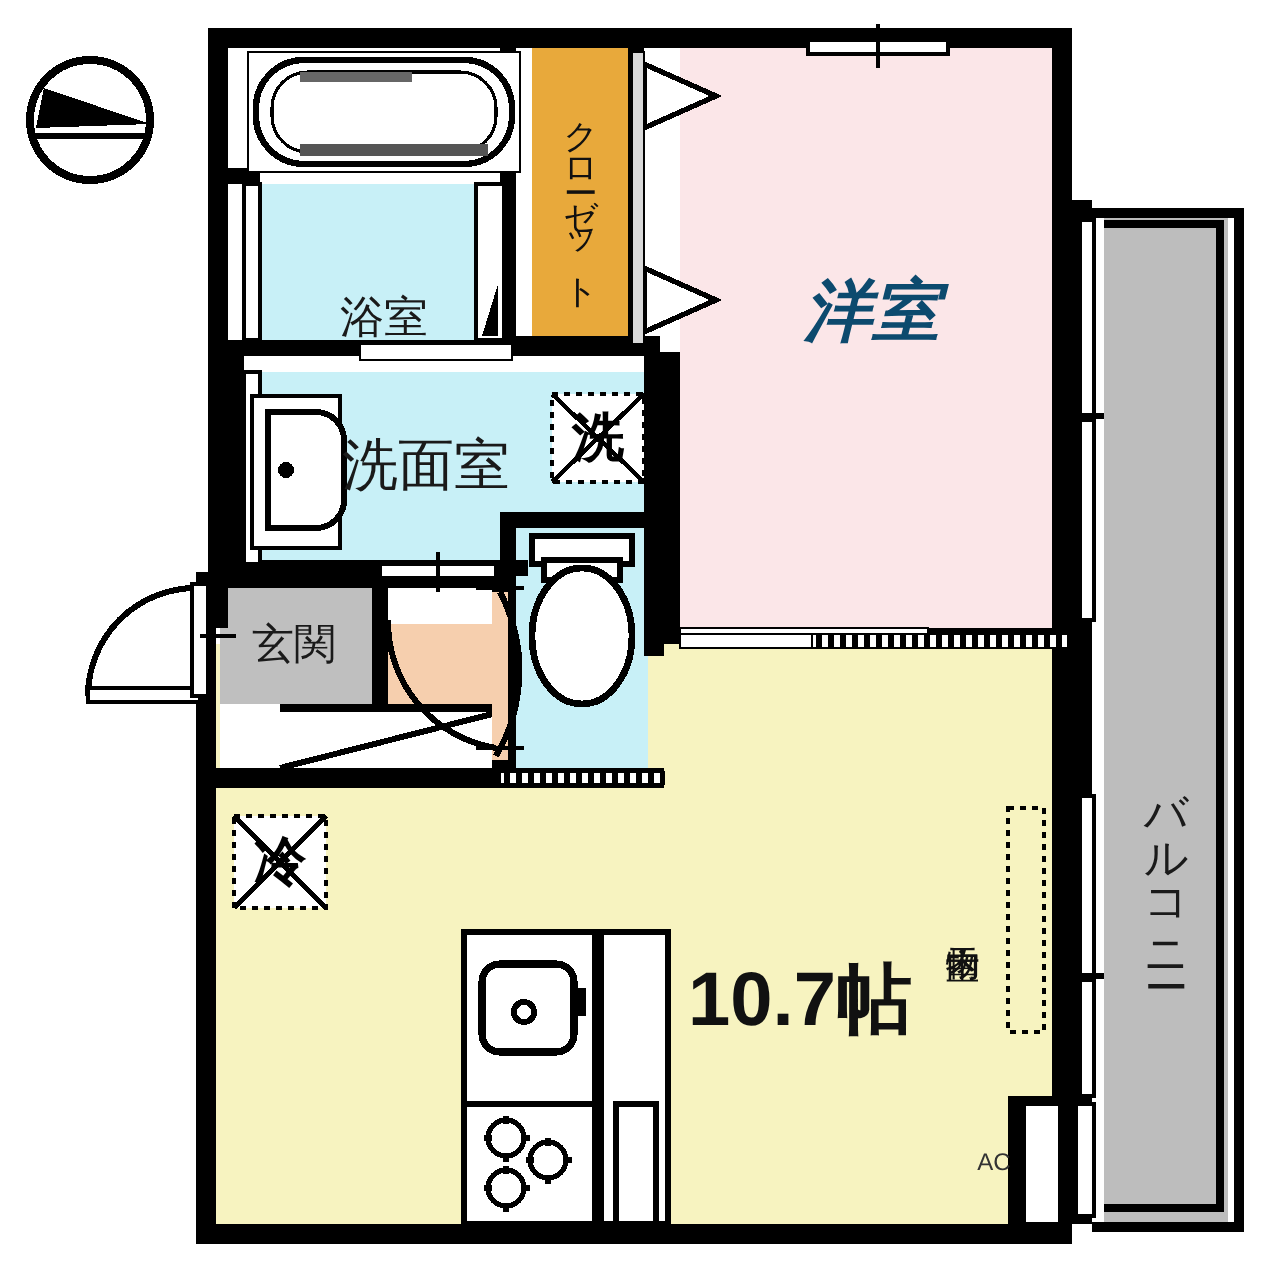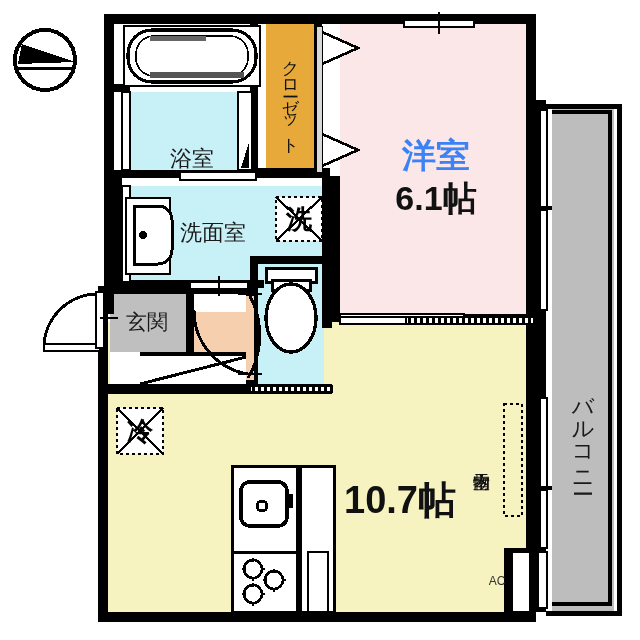--- a/index.html
+++ b/index.html
@@ -226,28 +226,27 @@
     </g>
 
     <g>
       <circle cx="45" cy="60" r="30" fill="#ffffff" stroke="#000" stroke-width="4"></circle>
       <line x1="15" y1="68" x2="75" y2="68" stroke="#000" stroke-width="3"></line>
       <polygon points="22,44 75,62 18,64" fill="#000000"></polygon>
     </g>
   </svg>
 
   
-  <div class="lbl" style="left:436px;top:156px;transform:translate(-50%,-50%);font-size:34px;font-weight:bold;color:#3b82f6;">洋室</div>
-  <div class="lbl" style="left:436px;top:199px;transform:translate(-50%,-50%);font-size:34px;font-weight:bold;color:#111;">6.1帖</div>
+  <div class="lbl" style="left:436px;top:156px;transform:translate(-50%,-50%);font-size:34px;font-weight:bold;color:#0c4a6e;font-style:italic;">洋室</div>
 
   <div class="lbl" style="left:400px;top:500px;transform:translate(-50%,-50%);font-size:38px;font-weight:bold;color:#111;">10.7帖</div>
 
   <div class="lbl" style="left:192px;top:131px;transform:translate(-50%,-50%);font-size:22px;color:#1a1a1a;margin-top:28px;">浴室</div>
 
-  <div class="lbl" style="left:213px;top:233px;transform:translate(-50%,-50%);font-size:22px;color:#1a1a1a;">洗面室</div>
+  <div class="lbl" style="left:213px;top:233px;transform:translate(-50%,-50%);font-size:28px;color:#1a1a1a;">洗面室</div>
 
   <div class="lbl vert" style="left:290px;top:97px;transform:translate(-50%,-50%);font-size:17px;color:#111;line-height:1.05;">クローゼット</div>
 
   <div class="lbl" style="left:147px;top:322px;transform:translate(-50%,-50%);font-size:21px;color:#1a1a1a;">玄関</div>
 
   <div class="lbl vert" style="left:583px;top:432px;transform:translate(-50%,-50%);font-size:22px;color:#1a1a1a;line-height:1.1;">バルコニー</div>
 
   <div class="lbl vert" style="left:481px;top:460px;transform:translate(-50%,-50%);font-size:17px;color:#111;line-height:1.05;">室内物干</div>
 
   <div class="lbl" style="left:497px;top:581px;transform:translate(-50%,-50%);font-size:12px;color:#333;">AC</div>

